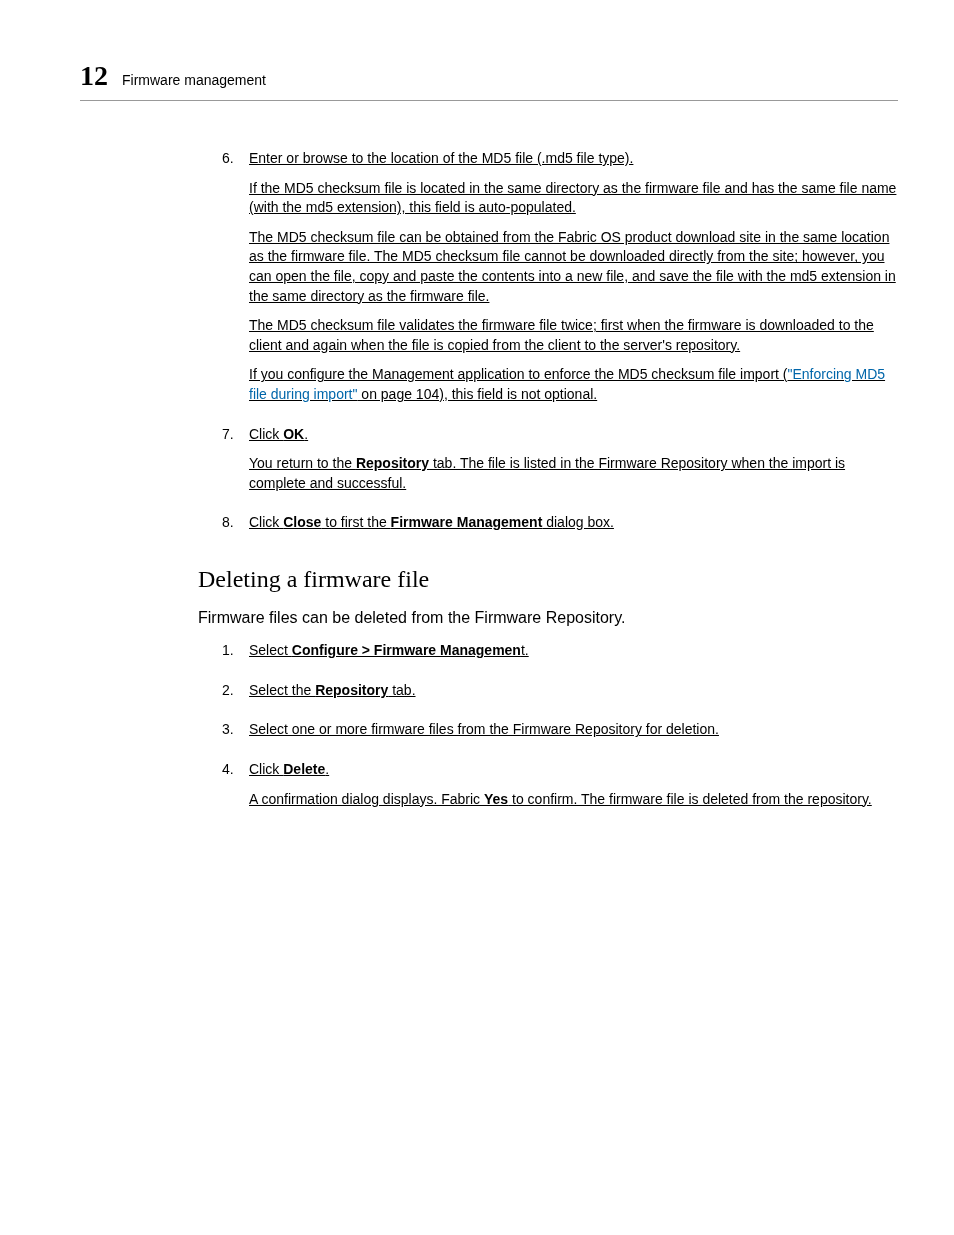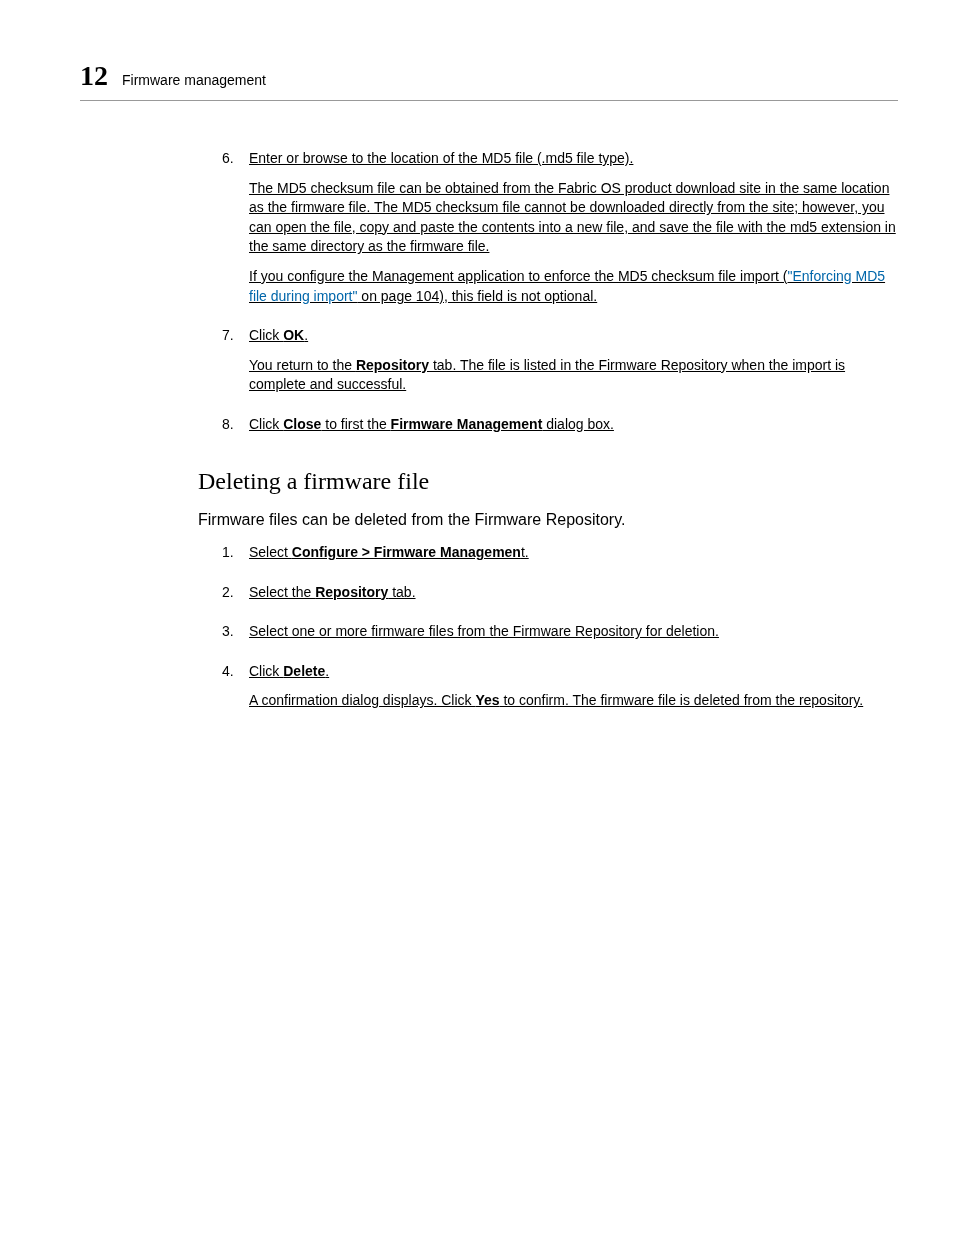--- a/index.html
+++ b/index.html
@@ -89,21 +89,23 @@
     <span class="header-text">Firmware management</span>
   </div>
   <div class="header-line"></div>
 
   <div class="content">
 
     <div class="list-item">
       <div class="list-num">6.</div>
       <div class="list-body">
         <p class="indent-para">Enter or browse to the location of the MD5 file (.md5 file type).</p>
+        <p class="indent-para">If the MD5 checksum file is located in the same directory as the firmware file and has the same file name (with the md5 extension), this field is auto-populated.</p>
         <p class="indent-para">The MD5 checksum file can be obtained from the Fabric OS product download site in the same location as the firmware file. The MD5 checksum file cannot be downloaded directly from the site; however, you can open the file, copy and paste the contents into a new file, and save the file with the md5 extension in the same directory as the firmware file.</p>
+        <p class="indent-para">The MD5 checksum file validates the firmware file twice; first when the firmware is downloaded to the client and again when the file is copied from the client to the server's repository.</p>
         <p class="indent-para"><span>If you configure the Management application to enforce the MD5 checksum file import (</span><span class="link">"Enforcing MD5 file during import"</span><span> on page 104), this field is not optional.</span></p>
       </div>
     </div>
 
     <div class="list-item">
       <div class="list-num">7.</div>
       <div class="list-body">
         <p class="indent-para"><span>Click </span><span class="bold">OK</span><span>.</span></p>
         <p class="indent-para"><span>You return to the </span><span class="bold">Repository</span><span> tab. The file is listed in the Firmware Repository when the import is complete and successful.</span></p>
       </div>
@@ -137,18 +139,18 @@
       <div class="list-num">3.</div>
       <div class="list-body">
         <p class="indent-para">Select one or more firmware files from the Firmware Repository for deletion.</p>
       </div>
     </div>
 
     <div class="list-item">
       <div class="list-num">4.</div>
       <div class="list-body">
         <p class="indent-para"><span>Click </span><span class="bold">Delete</span><span>.</span></p>
-        <p class="indent-para"><span>A confirmation dialog displays. Click </span><span class="bold">Yes</span><span> to confirm. The firmware file is deleted from the repository.</span></p>
+        <p class="indent-para"><span>A confirmation dialog displays. Fabric </span><span class="bold">Yes</span><span> to confirm. The firmware file is deleted from the repository.</span></p>
       </div>
     </div>
 
   </div>
 </div>
 
 </body></html>

